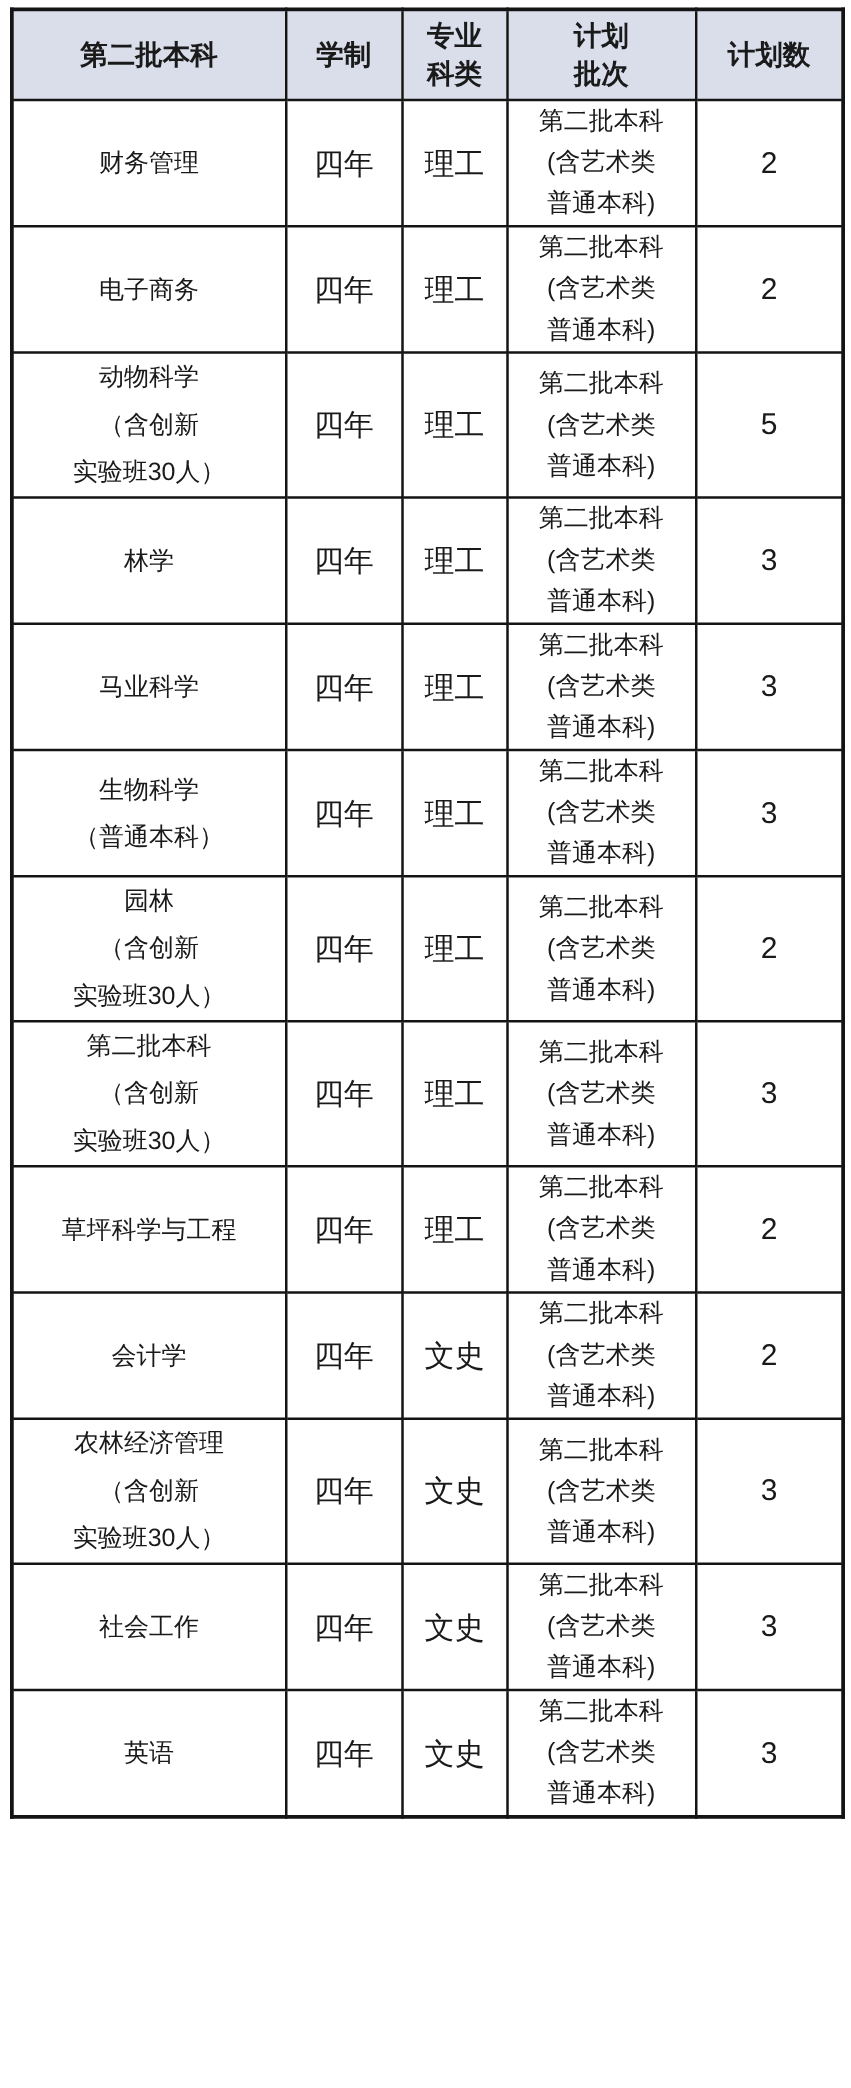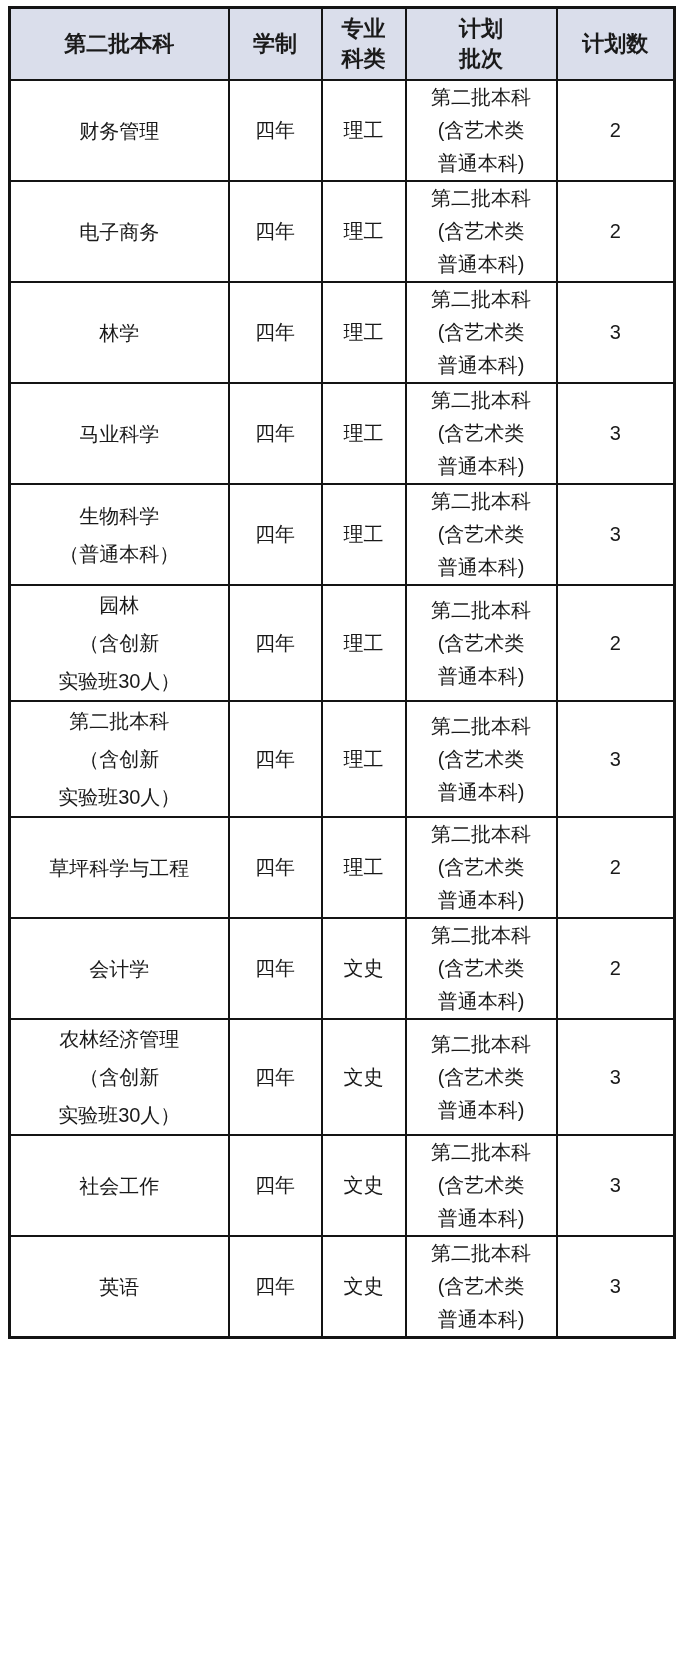--- a/index.html
+++ b/index.html
@@ -32,21 +32,21 @@
   thead th{
     background:var(--header-bg);
     font-weight:bold;
     font-size:22px;
     height:70px;
   }
   thead .line{line-height:30px;}
   td{font-size:20px;}
   .cell-major .line{line-height:38px;text-align:center;}
   .cell-batch .line{line-height:33px;}
-  .cell-duration,.cell-category,.cell-count{font-size:20px;}
+  .cell-duration,.cell-category,.cell-count{font-size:24px;}
 </style>
 </head>
 <body>
 
 <div class="table-wrap">
   <table>
     <colgroup>
       <col style="width:219px">
       <col style="width:93px">
       <col style="width:84px">
@@ -94,20 +94,35 @@
           </td>
           <td class="cell-duration">四年</td>
           <td class="cell-category">理工</td>
           <td class="cell-batch">
             <div class="line">第二批本科</div>
             <div class="line">(含艺术类</div>
             <div class="line">普通本科)</div>
           </td>
           <td class="cell-count">2</td>
         </tr>
+        <tr style="height: 115px;">
+          <td class="cell-major">
+            <div class="line">动物科学</div>
+            <div class="line">（含创新</div>
+            <div class="line">实验班30人）</div>
+          </td>
+          <td class="cell-duration">四年</td>
+          <td class="cell-category">理工</td>
+          <td class="cell-batch">
+            <div class="line">第二批本科</div>
+            <div class="line">(含艺术类</div>
+            <div class="line">普通本科)</div>
+          </td>
+          <td class="cell-count">5</td>
+        </tr>
         <tr style="height: 99px;">
           <td class="cell-major">
             <div class="line">林学</div>
           </td>
           <td class="cell-duration">四年</td>
           <td class="cell-category">理工</td>
           <td class="cell-batch">
             <div class="line">第二批本科</div>
             <div class="line">(含艺术类</div>
             <div class="line">普通本科)</div>

